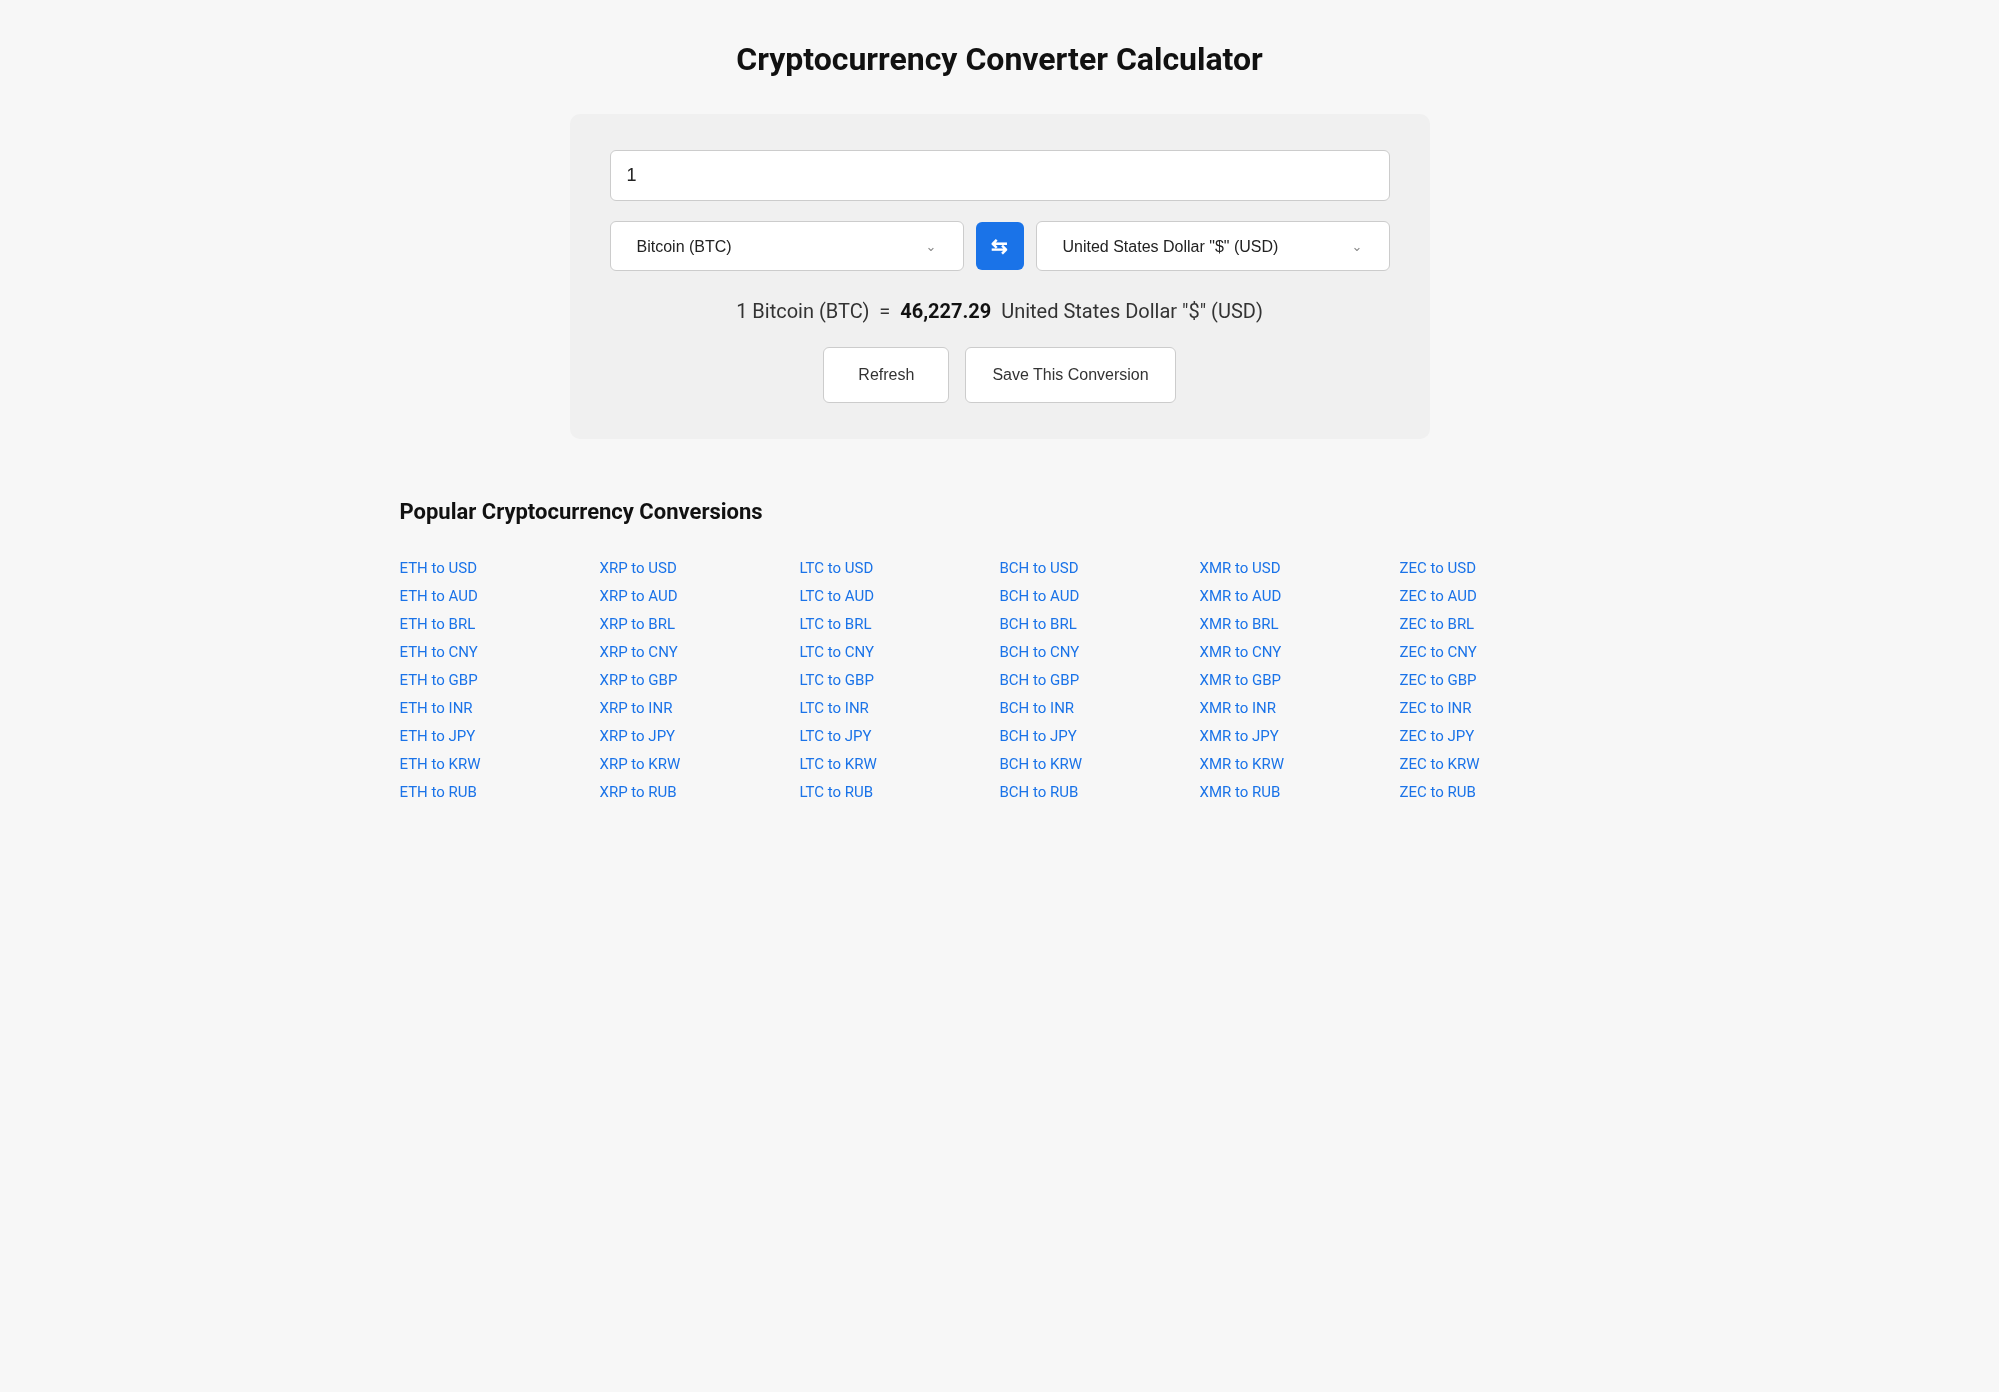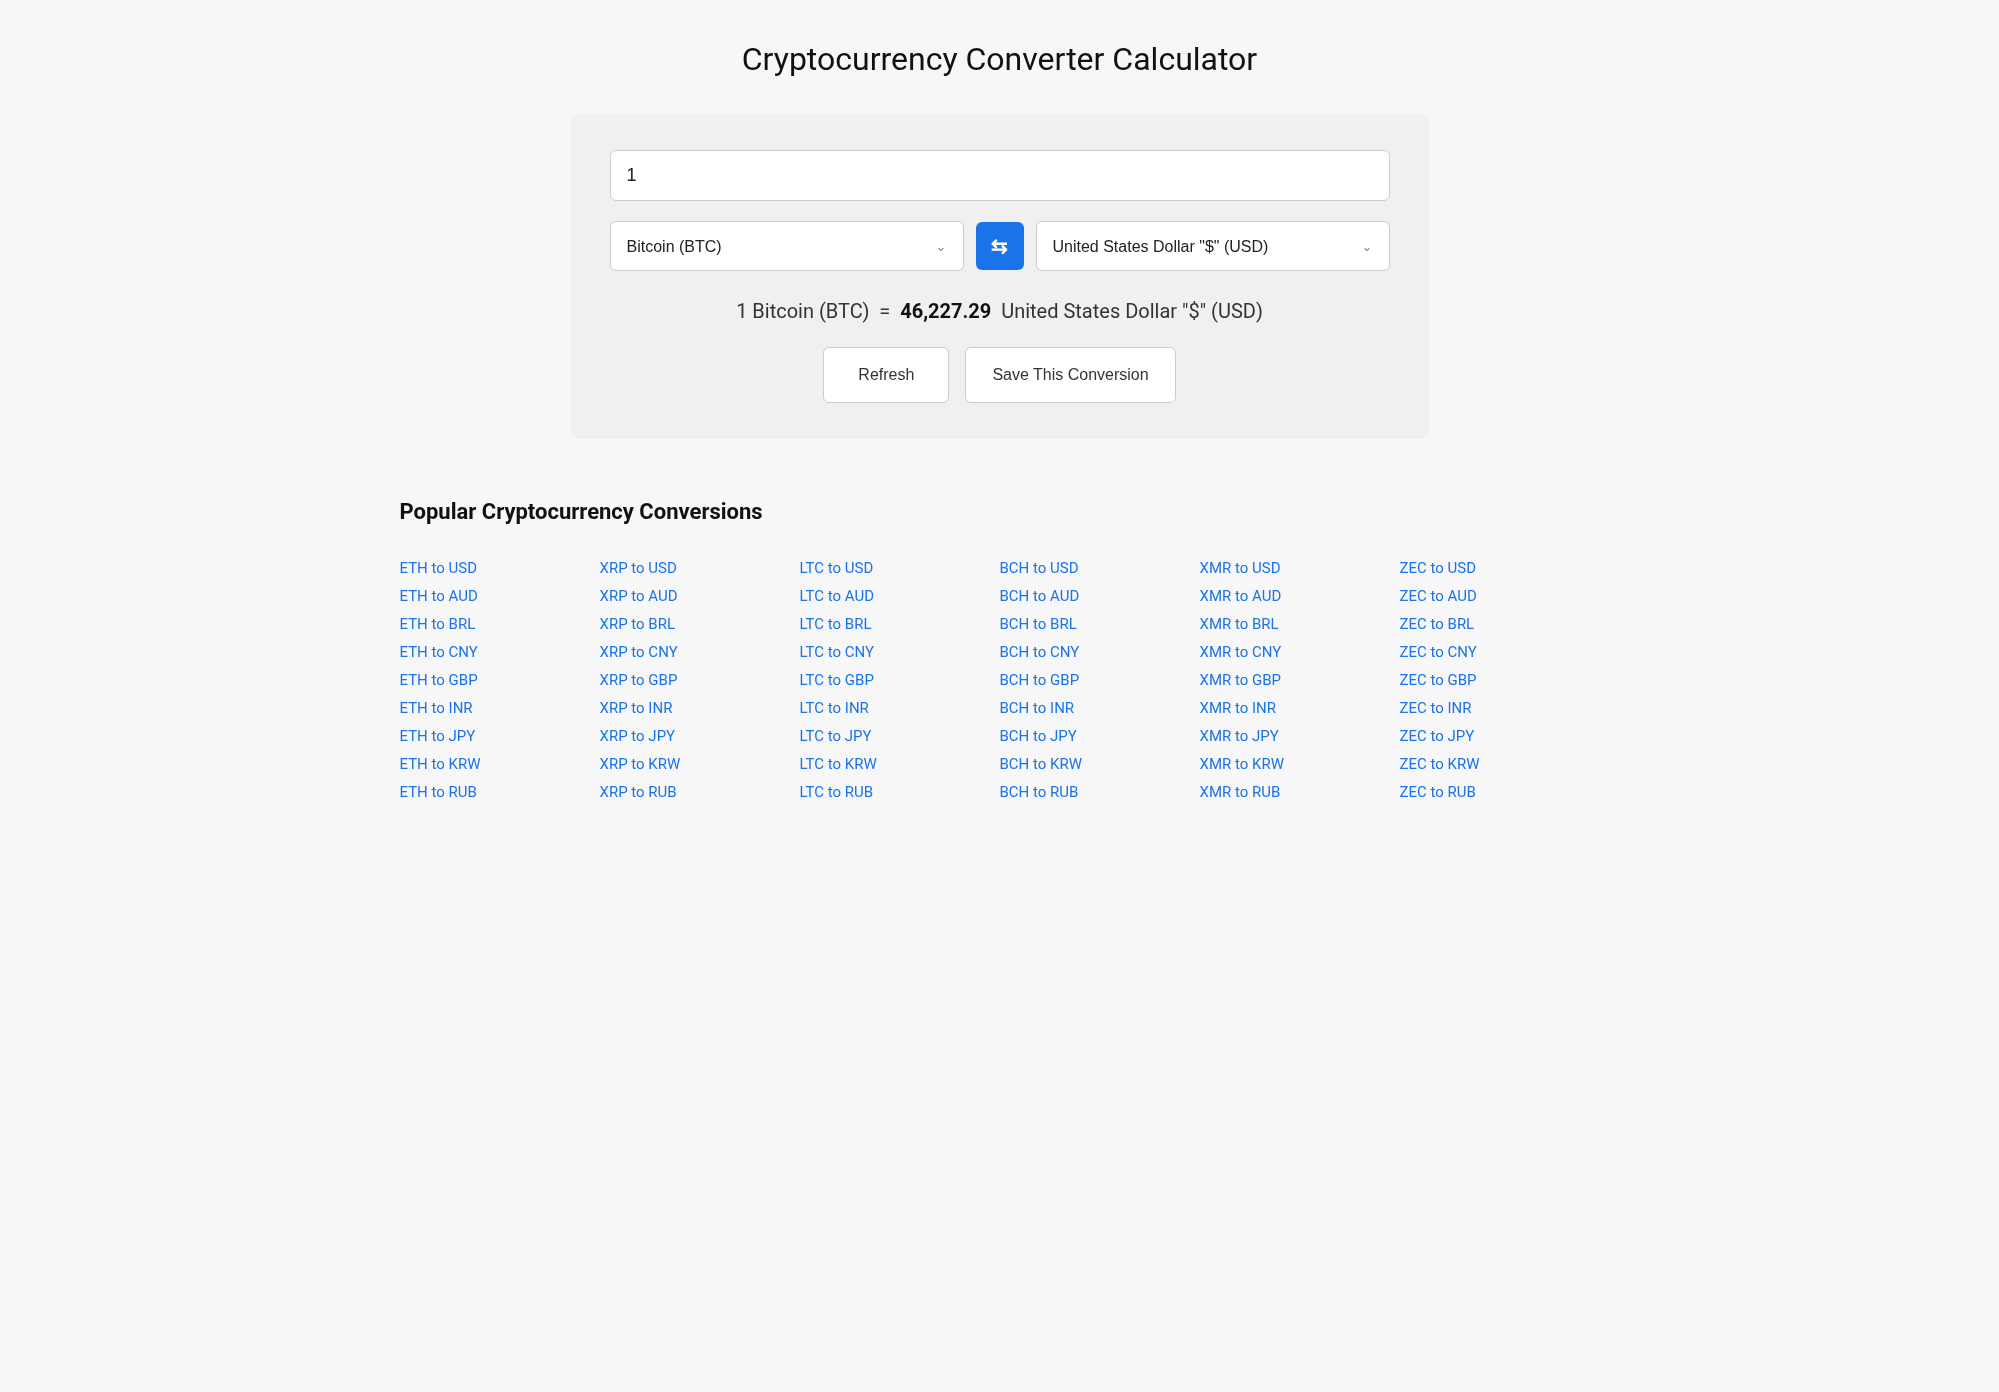--- a/index.html
+++ b/index.html
@@ -6,21 +6,21 @@
     body {
       font-family: -apple-system, BlinkMacSystemFont, 'Segoe UI', Roboto, sans-serif;
       background: #f7f7f7;
       color: #222;
       min-height: 100vh;
       padding: 40px 20px;
     }
     .page-title {
       text-align: center;
       font-size: 32px;
-      font-weight: 400;
+      font-weight: 700;
       margin-bottom: 36px;
       color: #111;
     }
     .converter-card {
       background: #f0f0f0;
       border-radius: 10px;
       max-width: 860px;
       margin: 0 auto 60px auto;
       padding: 36px 40px 36px 40px;
     }
@@ -41,21 +41,21 @@
       gap: 12px;
       margin-bottom: 28px;
     }
     .currency-select-wrap {
       flex: 1;
       display: flex;
       align-items: center;
       background: #fff;
       border: 1.5px solid #ccc;
       border-radius: 6px;
-      padding: 0 16px;
+      padding: 0 26px;
       height: 50px;
     }
     .currency-select-wrap select {
       flex: 1;
       border: none;
       background: transparent;
       font-size: 16px;
       color: #222;
       outline: none;
       appearance: none;

